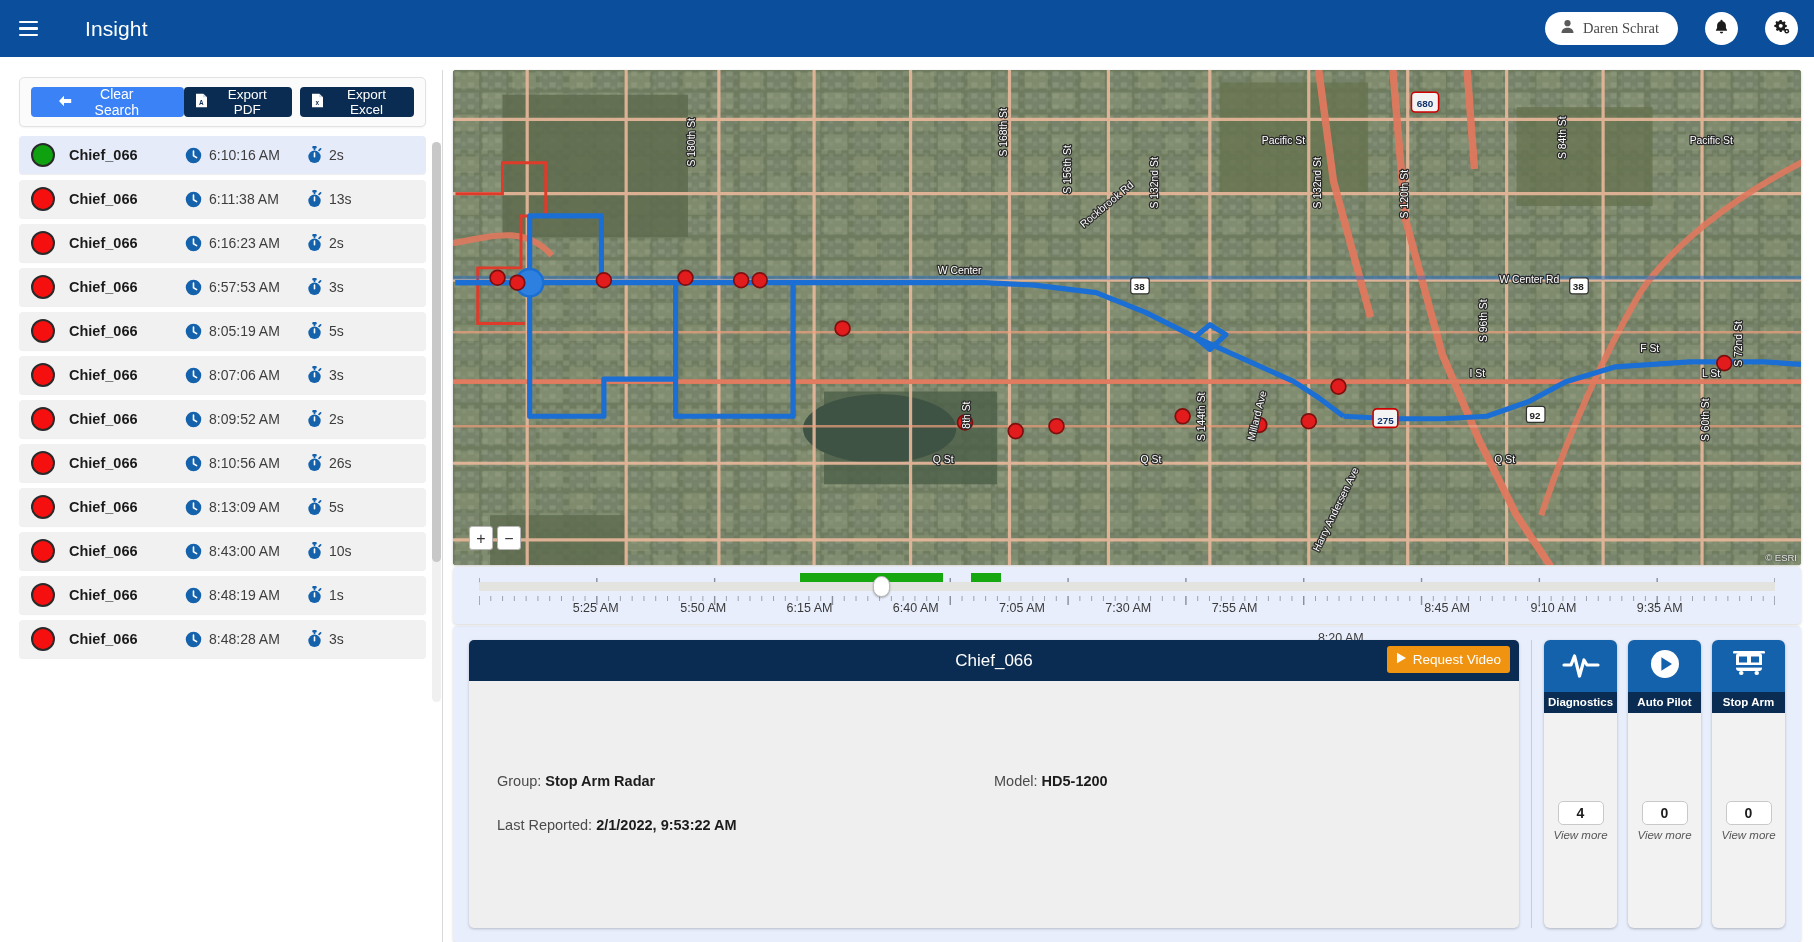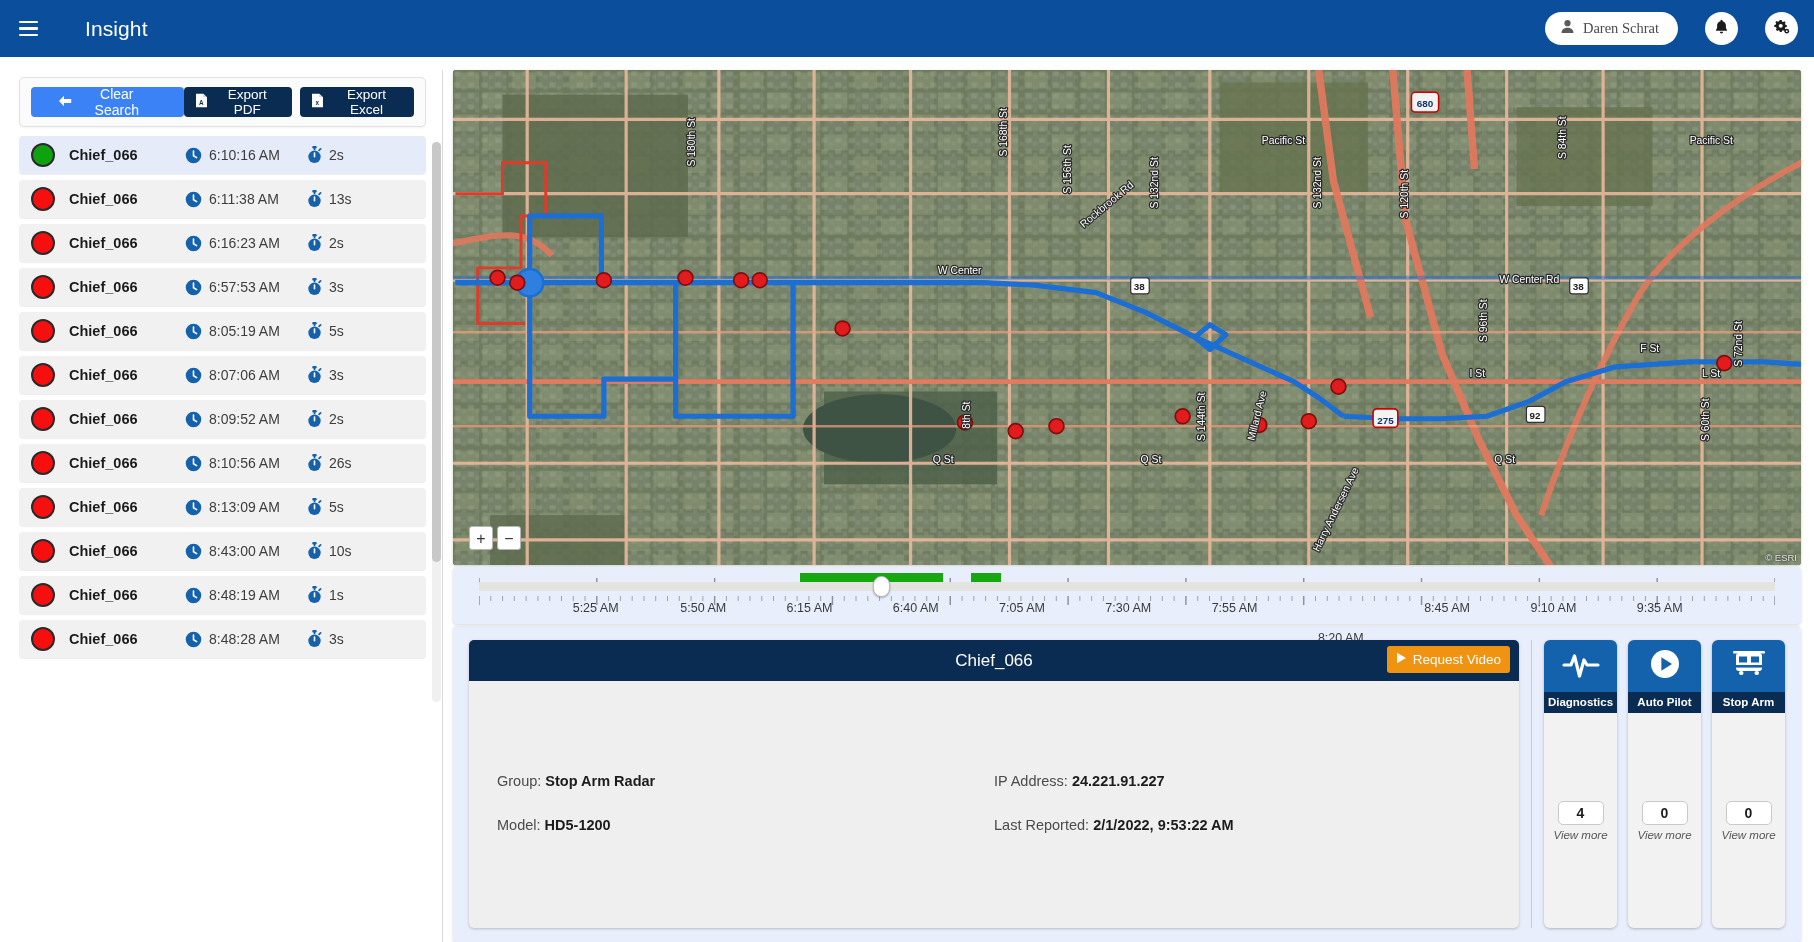--- a/index.html
+++ b/index.html
@@ -1049,21 +1049,20 @@
             <span>
               <svg width="11" height="12" viewBox="0 0 11 12">
                   <path d="M1 .8 10 6 1 11.2z" fill="#fff"></path>
                 </svg>
             </span>
             <span>Request Video</span>
           </button>
         </div>
         <div id="device-fields">
             <div class="field"><span class="lbl">Group: </span><span class="val">Stop Arm Radar</span></div>
-            <div class="field"><span class="lbl">IP Address: </span><span class="val">24.221.91.227</span></div>
             <div class="field"><span class="lbl">Model: </span><span class="val">HD5-1200</span></div>
             <div class="field"><span class="lbl">Last Reported: </span><span class="val">2/1/2022, 9:53:22 AM</span></div>
           </div>
       </div>
 
       <div id="tiles-divider"></div>
 
       <div id="tiles">
 
         <div class="tile">

